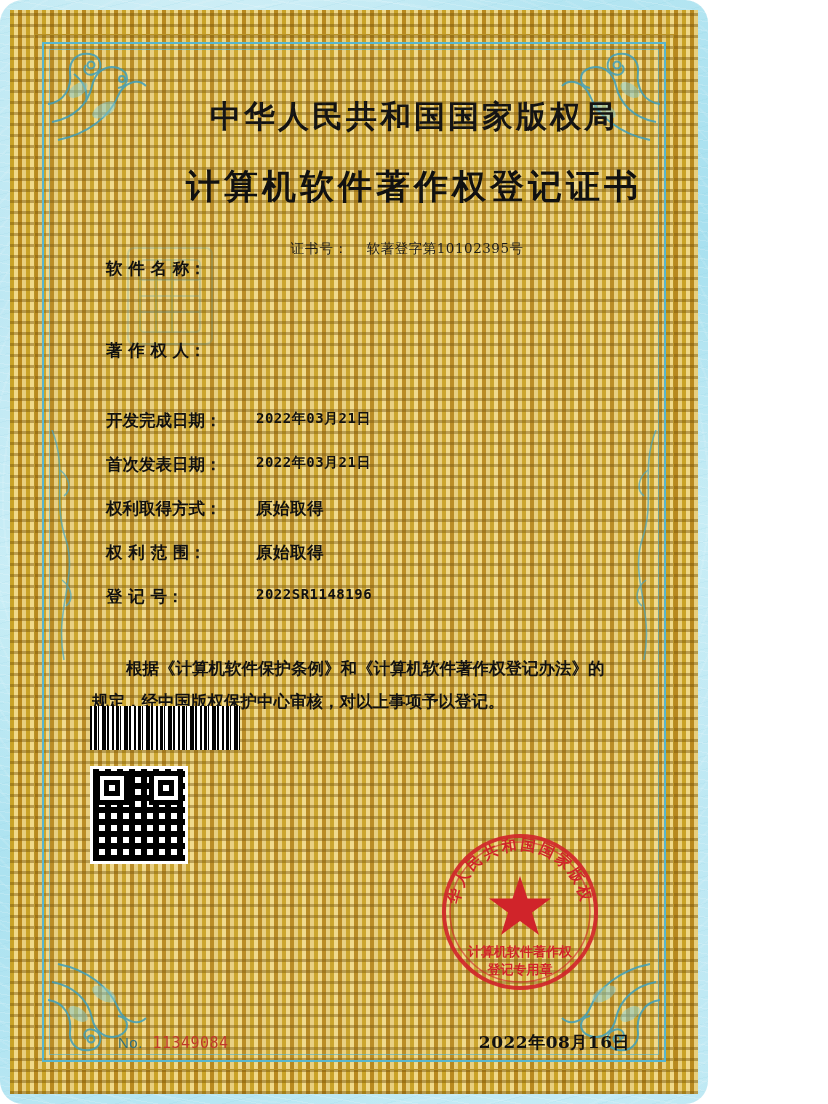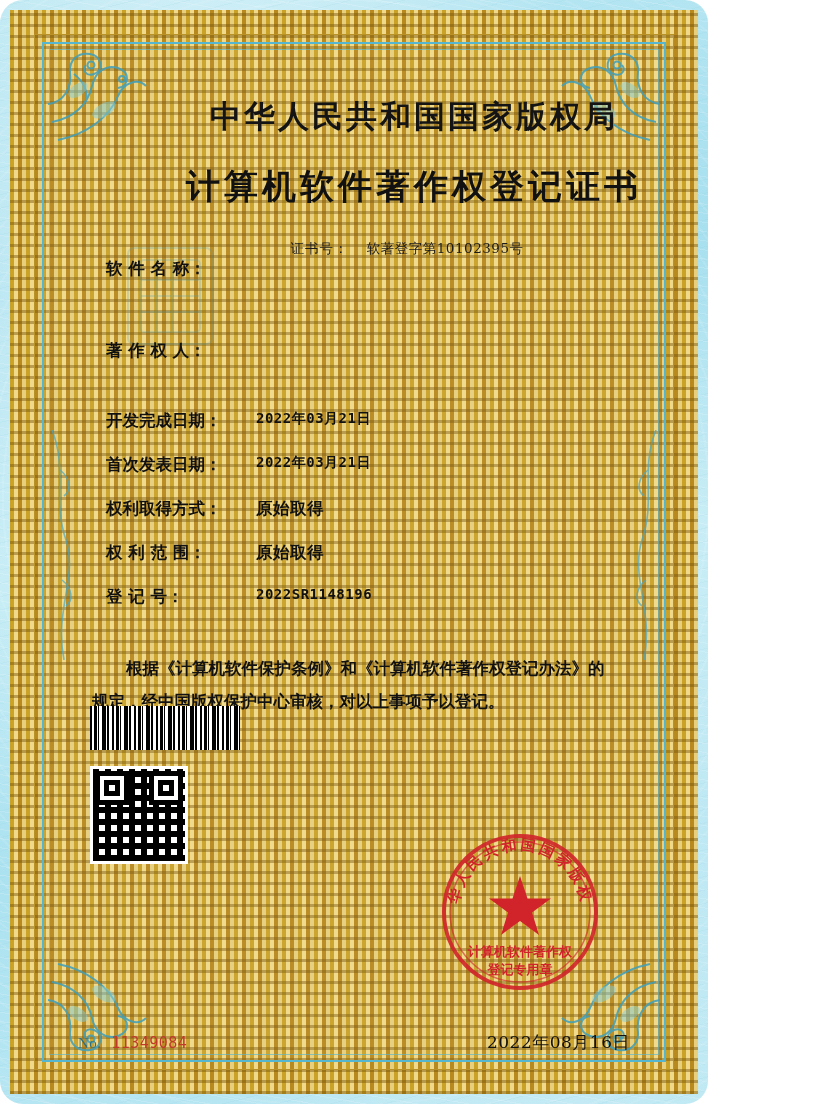--- a/index.html
+++ b/index.html
@@ -249,30 +249,30 @@
 
   .serial {
     position: absolute;
     left: 78px;
     bottom: 52px;
     font-size: 15px;
     color: #c0392b;
     font-family: "DejaVu Sans Mono", "Liberation Mono", monospace;
     letter-spacing: 0.5px;
   }
-  .serial .prefix { color: #2f6f7e; font-family: Liberation Serif, serif; }
+  .serial .prefix { color: #2f6f7e; font-family: Liberation Sans, sans-serif; margin-left: 40px; }
 
   .issue-date {
     position: absolute;
     right: 78px;
     bottom: 50px;
     font-size: 17px;
     color: #111;
     font-family: "DejaVu Serif", "Liberation Serif", serif;
-    font-weight: 400;
+    font-weight: 700;
     letter-spacing: 0.5px;
   }
 
   
   .seal {
     position: absolute;
     right: 104px;
     bottom: 108px;
     width: 168px;
     height: 168px;

